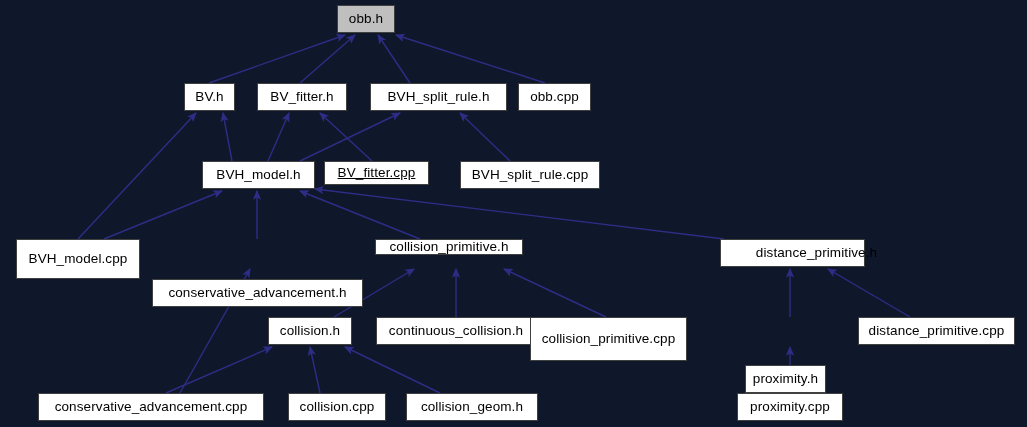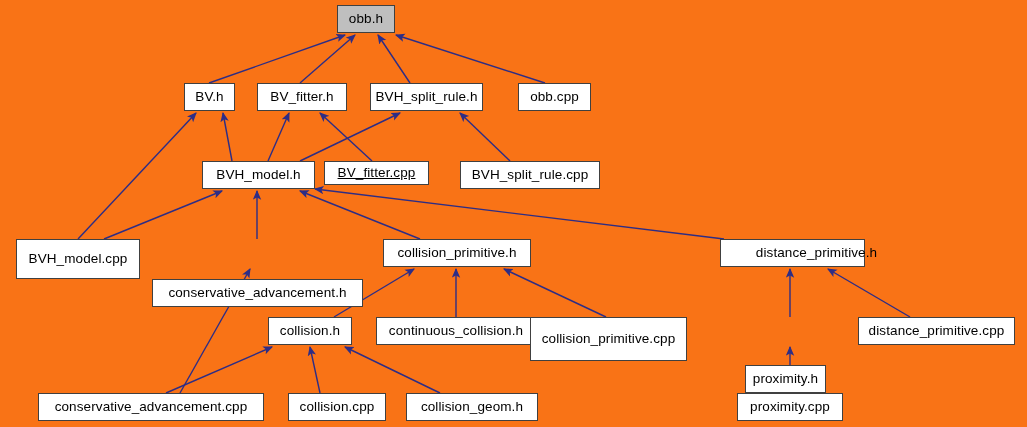--- a/index.html
+++ b/index.html
@@ -4,21 +4,21 @@
 <style>
   html, body {
     margin: 0;
     padding: 0;
     background: #ffffff;
   }
   #graph-root {
     position: relative;
     width: 1027px;
     height: 427px;
-    background: #f97316;
+    background: #0f172a;
     font-family: "Liberation Sans", sans-serif;
     overflow: hidden;
   }
   svg.graph-canvas {
     position: absolute;
     left: 0;
     top: 0;
     width: 1027px;
     height: 427px;
   }
@@ -84,42 +84,42 @@
   <div id="node-layer">
       <div class="node-box root" style="left: 337px; top: 5px; width: 58px; height: 28px;">
         <span class="node-label">obb.h</span>
       </div>
       <div class="node-box" style="left: 184px; top: 83px; width: 51px; height: 28px;">
         <span class="node-label">BV.h</span>
       </div>
       <div class="node-box" style="left: 257px; top: 83px; width: 90px; height: 28px;">
         <span class="node-label">BV_fitter.h</span>
       </div>
-      <div class="node-box" style="left: 370px; top: 83px; width: 113px; height: 28px;">
+      <div class="node-box" style="left: 370px; top: 83px; width: 137px; height: 28px;">
         <span class="node-label">BVH_split_rule.h</span>
       </div>
       <div class="node-box" style="left: 518px; top: 83px; width: 73px; height: 28px;">
         <span class="node-label">obb.cpp</span>
       </div>
       <div class="node-box" style="left: 202px; top: 161px; width: 113px; height: 28px;">
         <span class="node-label">BVH_model.h</span>
       </div>
       <div class="node-box" style="left: 324px; top: 161px; width: 105px; height: 24px; text-decoration: underline;">
         <span class="node-label">BV_fitter.cpp</span>
       </div>
       <div class="node-box" style="left: 460px; top: 161px; width: 140px; height: 28px; text-align: right;">
         <span class="node-label">BVH_split_rule.cpp</span>
       </div>
       <div class="node-box" style="left: 16px; top: 239px; width: 124px; height: 40px;">
         <span class="node-label">BVH_model.cpp</span>
       </div>
       <div class="node-box" style="left: 152px; top: 239px; width: 211px; height: 28px; margin-top: 40px;">
         <span class="node-label">conservative_advancement.h</span>
       </div>
-      <div class="node-box" style="left: 383px; top: 239px; width: 148px; height: 28px;">
+      <div class="node-box" style="left: 375px; top: 239px; width: 148px; height: 16px;">
         <span class="node-label">collision_primitive.h</span>
       </div>
       <div class="node-box" style="left: 720px; top: 239px; width: 145px; height: 28px; padding-left: 48px;">
         <span class="node-label">distance_primitive.h</span>
       </div>
       <div class="node-box" style="left: 268px; top: 317px; width: 84px; height: 28px;">
         <span class="node-label">collision.h</span>
       </div>
       <div class="node-box" style="left: 376px; top: 317px; width: 160px; height: 28px;">
         <span class="node-label">continuous_collision.h</span>

